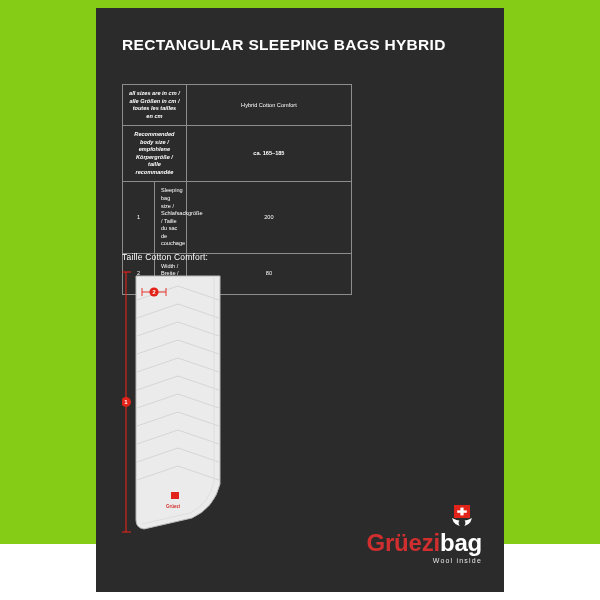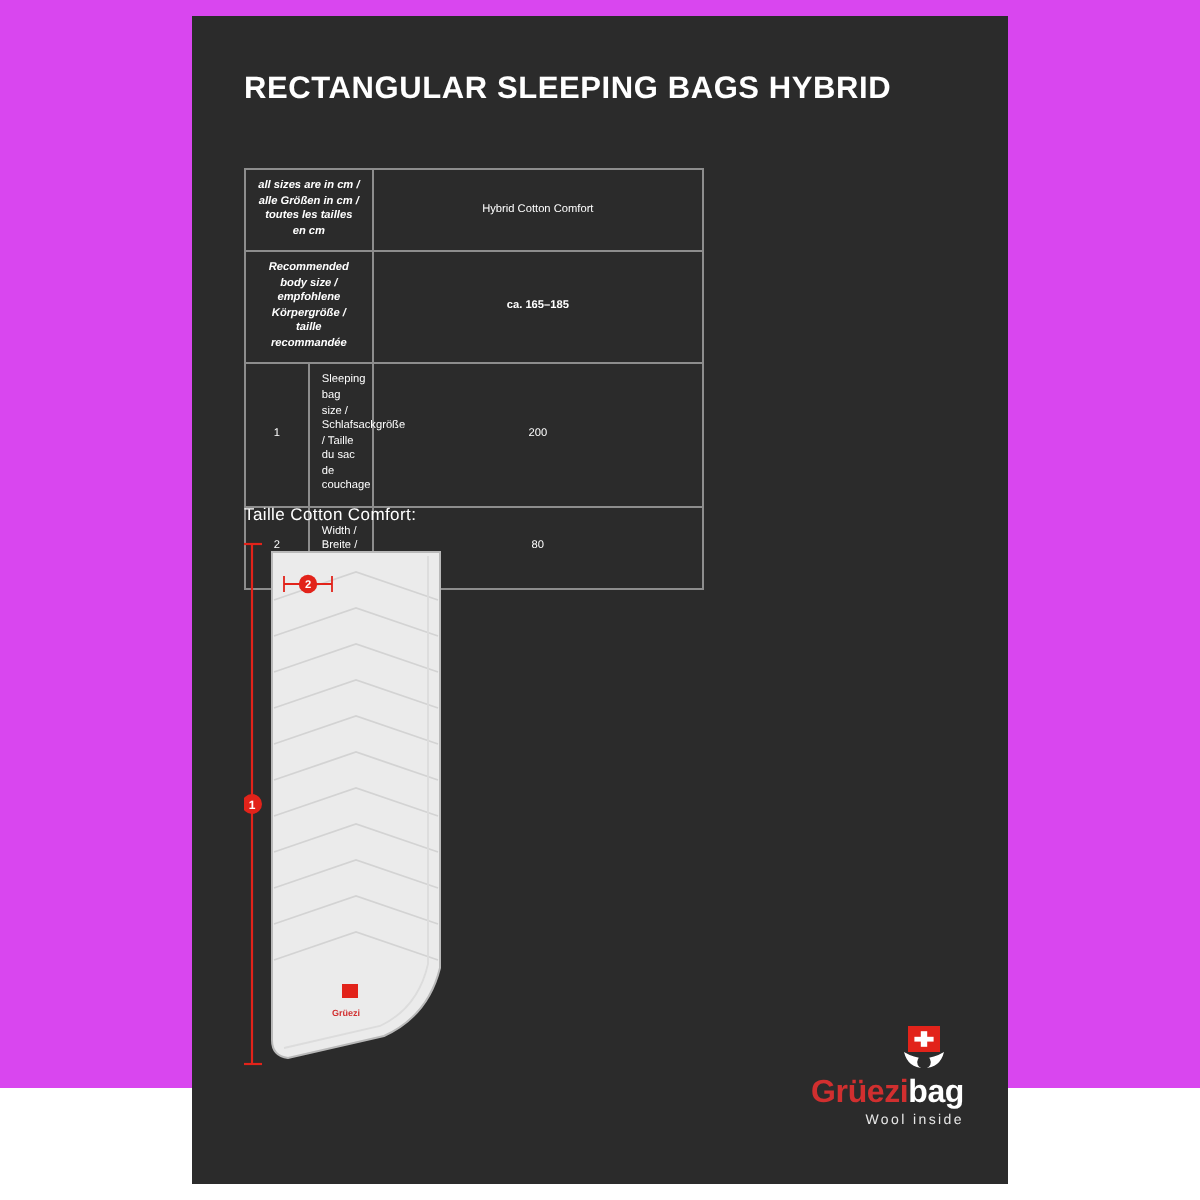--- a/index.html
+++ b/index.html
@@ -11,21 +11,21 @@
     width: 600px;
     height: 600px;
     font-family: "Liberation Sans", sans-serif;
     overflow: hidden;
   }
 
   #page {
     position: relative;
     width: 600px;
     height: 544px;
-    background: #d946ef;
+    background: #84cc16;
   }
 
   
   .sheet {
     position: absolute;
     left: 96px;
     top: 8px;
     width: 408px;
     height: 584px;
     background: #2b2b2b;
@@ -116,21 +116,21 @@
     right: 22px;
     bottom: 28px;
     text-align: right;
     color: #ffffff;
   }
   .logo-mark {
     display: block;
     margin: 0 0 2px auto;
   }
   .logo-word {
-    font-size: 16px;
+    font-size: 24px;
     font-weight: bold;
     letter-spacing: -0.2px;
     line-height: 1;
     white-space: nowrap;
   }
   .logo-word .g { color: #d12f2f; }
   .logo-word .b { color: #ffffff; }
   .logo-tag {
     font-size: 7px;
     letter-spacing: 1.2px;

